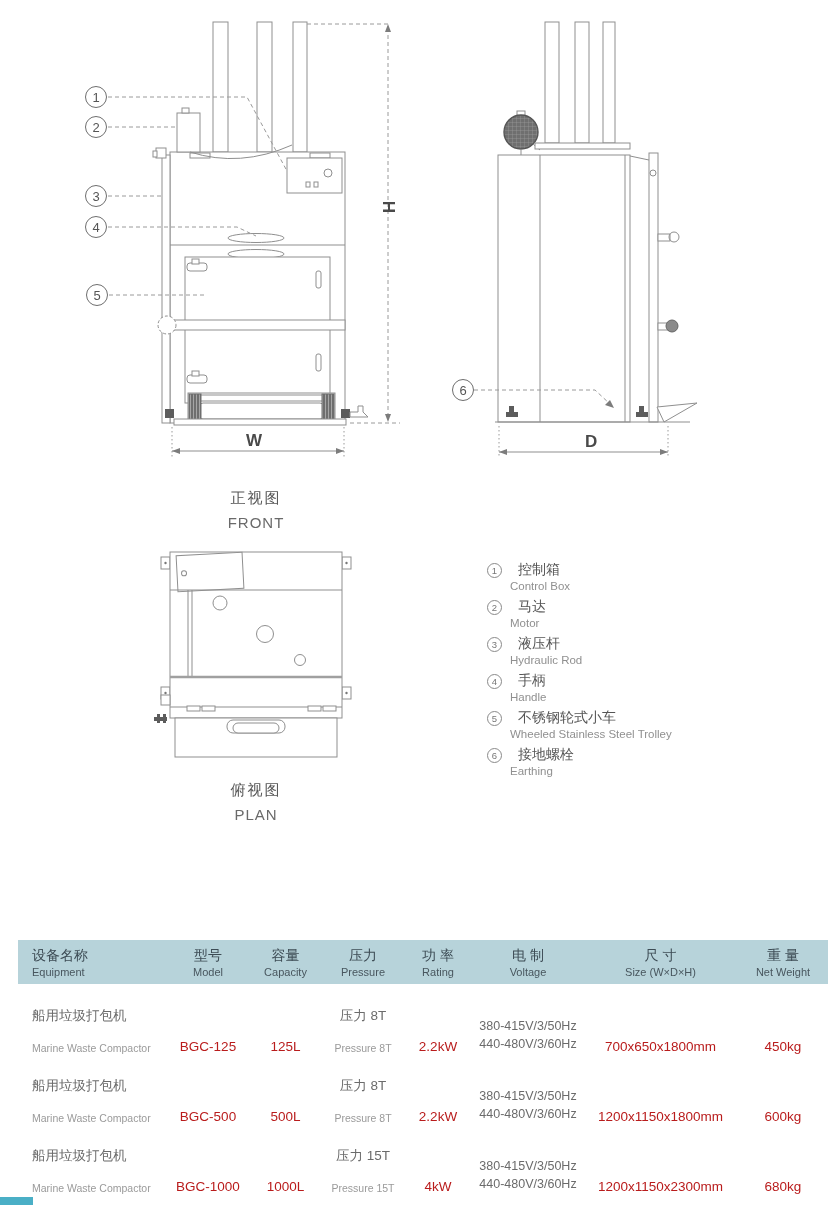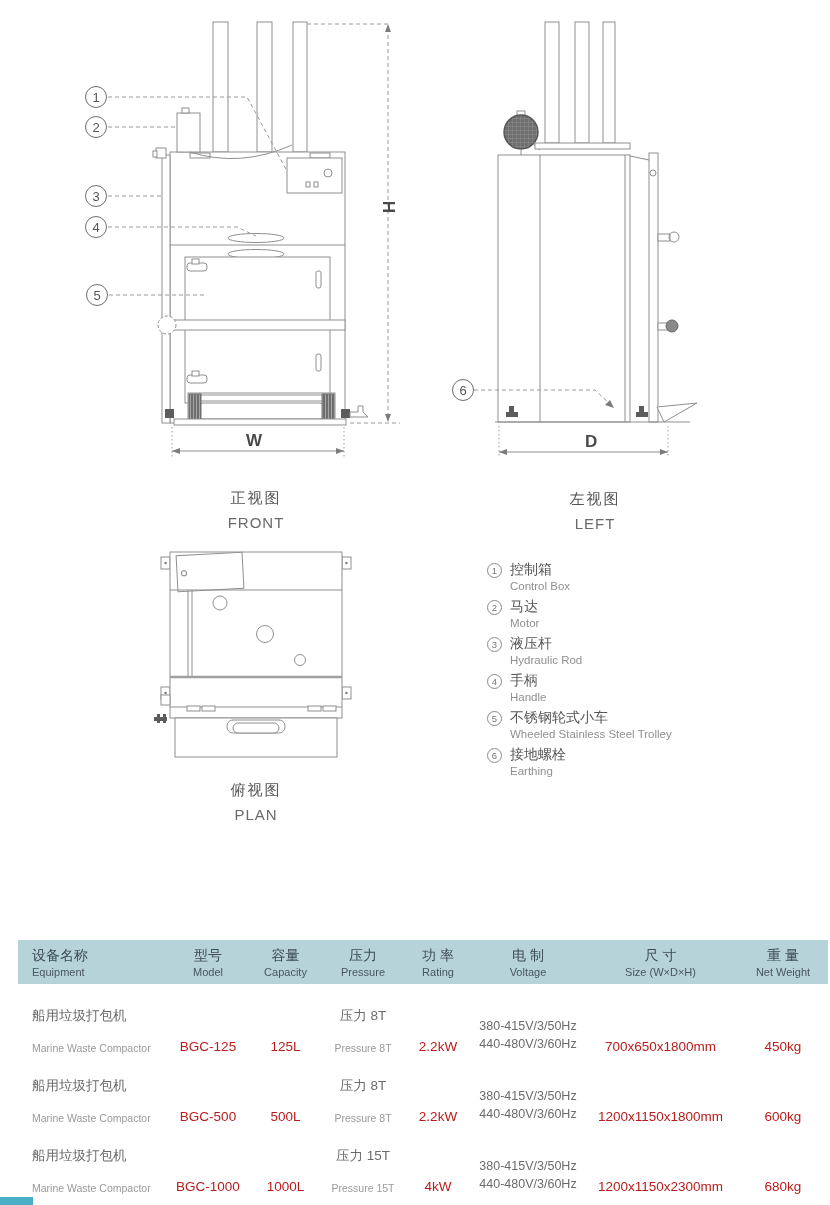--- a/index.html
+++ b/index.html
@@ -20,21 +20,21 @@
   .dim-label { position:absolute; font-size:17px; color:#4a4a4a; font-weight:bold; }
   .view-label { position:absolute; text-align:center; width:160px; }
   .view-label .zh { font-size:15px; color:#555; letter-spacing:2px; }
   .view-label .en { font-size:15px; color:#6a6a6a; letter-spacing:1px; margin-top:6px; }
 
   .legend { position:absolute; left:487px; top:561px; }
   .legend-item { height:37px; }
   .legend-item .row1 { display:flex; align-items:center; }
   .legend-item .num { width:15px; height:15px; border:1px solid #8a8a8a; border-radius:50%; color:#777;
                       font-size:9.5px; display:flex; align-items:center; justify-content:center; flex:0 0 15px; }
-  .legend-item .zh { font-size:14px; color:#555; margin-left:8px; }
+  .legend-item .zh { font-size:14px; color:#555; margin-left:16px; }
   .legend-item .en { font-size:11.5px; color:#909090; margin-left:23px; margin-top:1px; }
 
   .spec-table { position:absolute; left:18px; top:940px; width:810px; }
   .thead { display:flex; height:44px; align-items:center;justify-content:space-between; }
   .trow  { display:flex; height:70px; align-items:flex-end; }
   .cell  { text-align:center; }
   .c-equip   { width:150px; text-align:left; padding-left:14px; }
   .c-model   { width:80px; }
   .c-cap     { width:75px; }
   .c-press   { width:80px; }
@@ -203,24 +203,20 @@
     <path class="dot" d="M59,416 V448"></path>
     <path class="dot" d="M228,416 V448"></path>
     <line class="ln" x1="59" y1="442" x2="228" y2="442"></line>
     <polygon class="dim-arrow" points="59,442 67,439 67,445"></polygon>
     <polygon class="dim-arrow" points="228,442 220,439 220,445"></polygon>
   </svg>
 
   <div class="callout" style="left:452px; top:379px;">6</div>
   <div class="dim-label" style="left:585px; top:432px;">D</div>
 
-  <div class="view-label" style="left:515px; top:490px;">
-    <div class="zh">左视图</div>
-    <div class="en">LEFT</div>
-  </div>
 
   <svg class="draw" style="left:130px; top:540px;" width="250" height="290" viewBox="0 0 250 290">
 
     <g>
       <rect class="lnw" x="31" y="17" width="9" height="12"></rect>
         <circle cx="35.5" cy="23" r="1.2" fill="#777"></circle>
       <rect class="lnw" x="212" y="17" width="9" height="12"></rect>
         <circle cx="216.5" cy="23" r="1.2" fill="#777"></circle>
       <rect class="lnw" x="31" y="147" width="9" height="12"></rect>
         <circle cx="35.5" cy="153" r="1.2" fill="#777"></circle>

